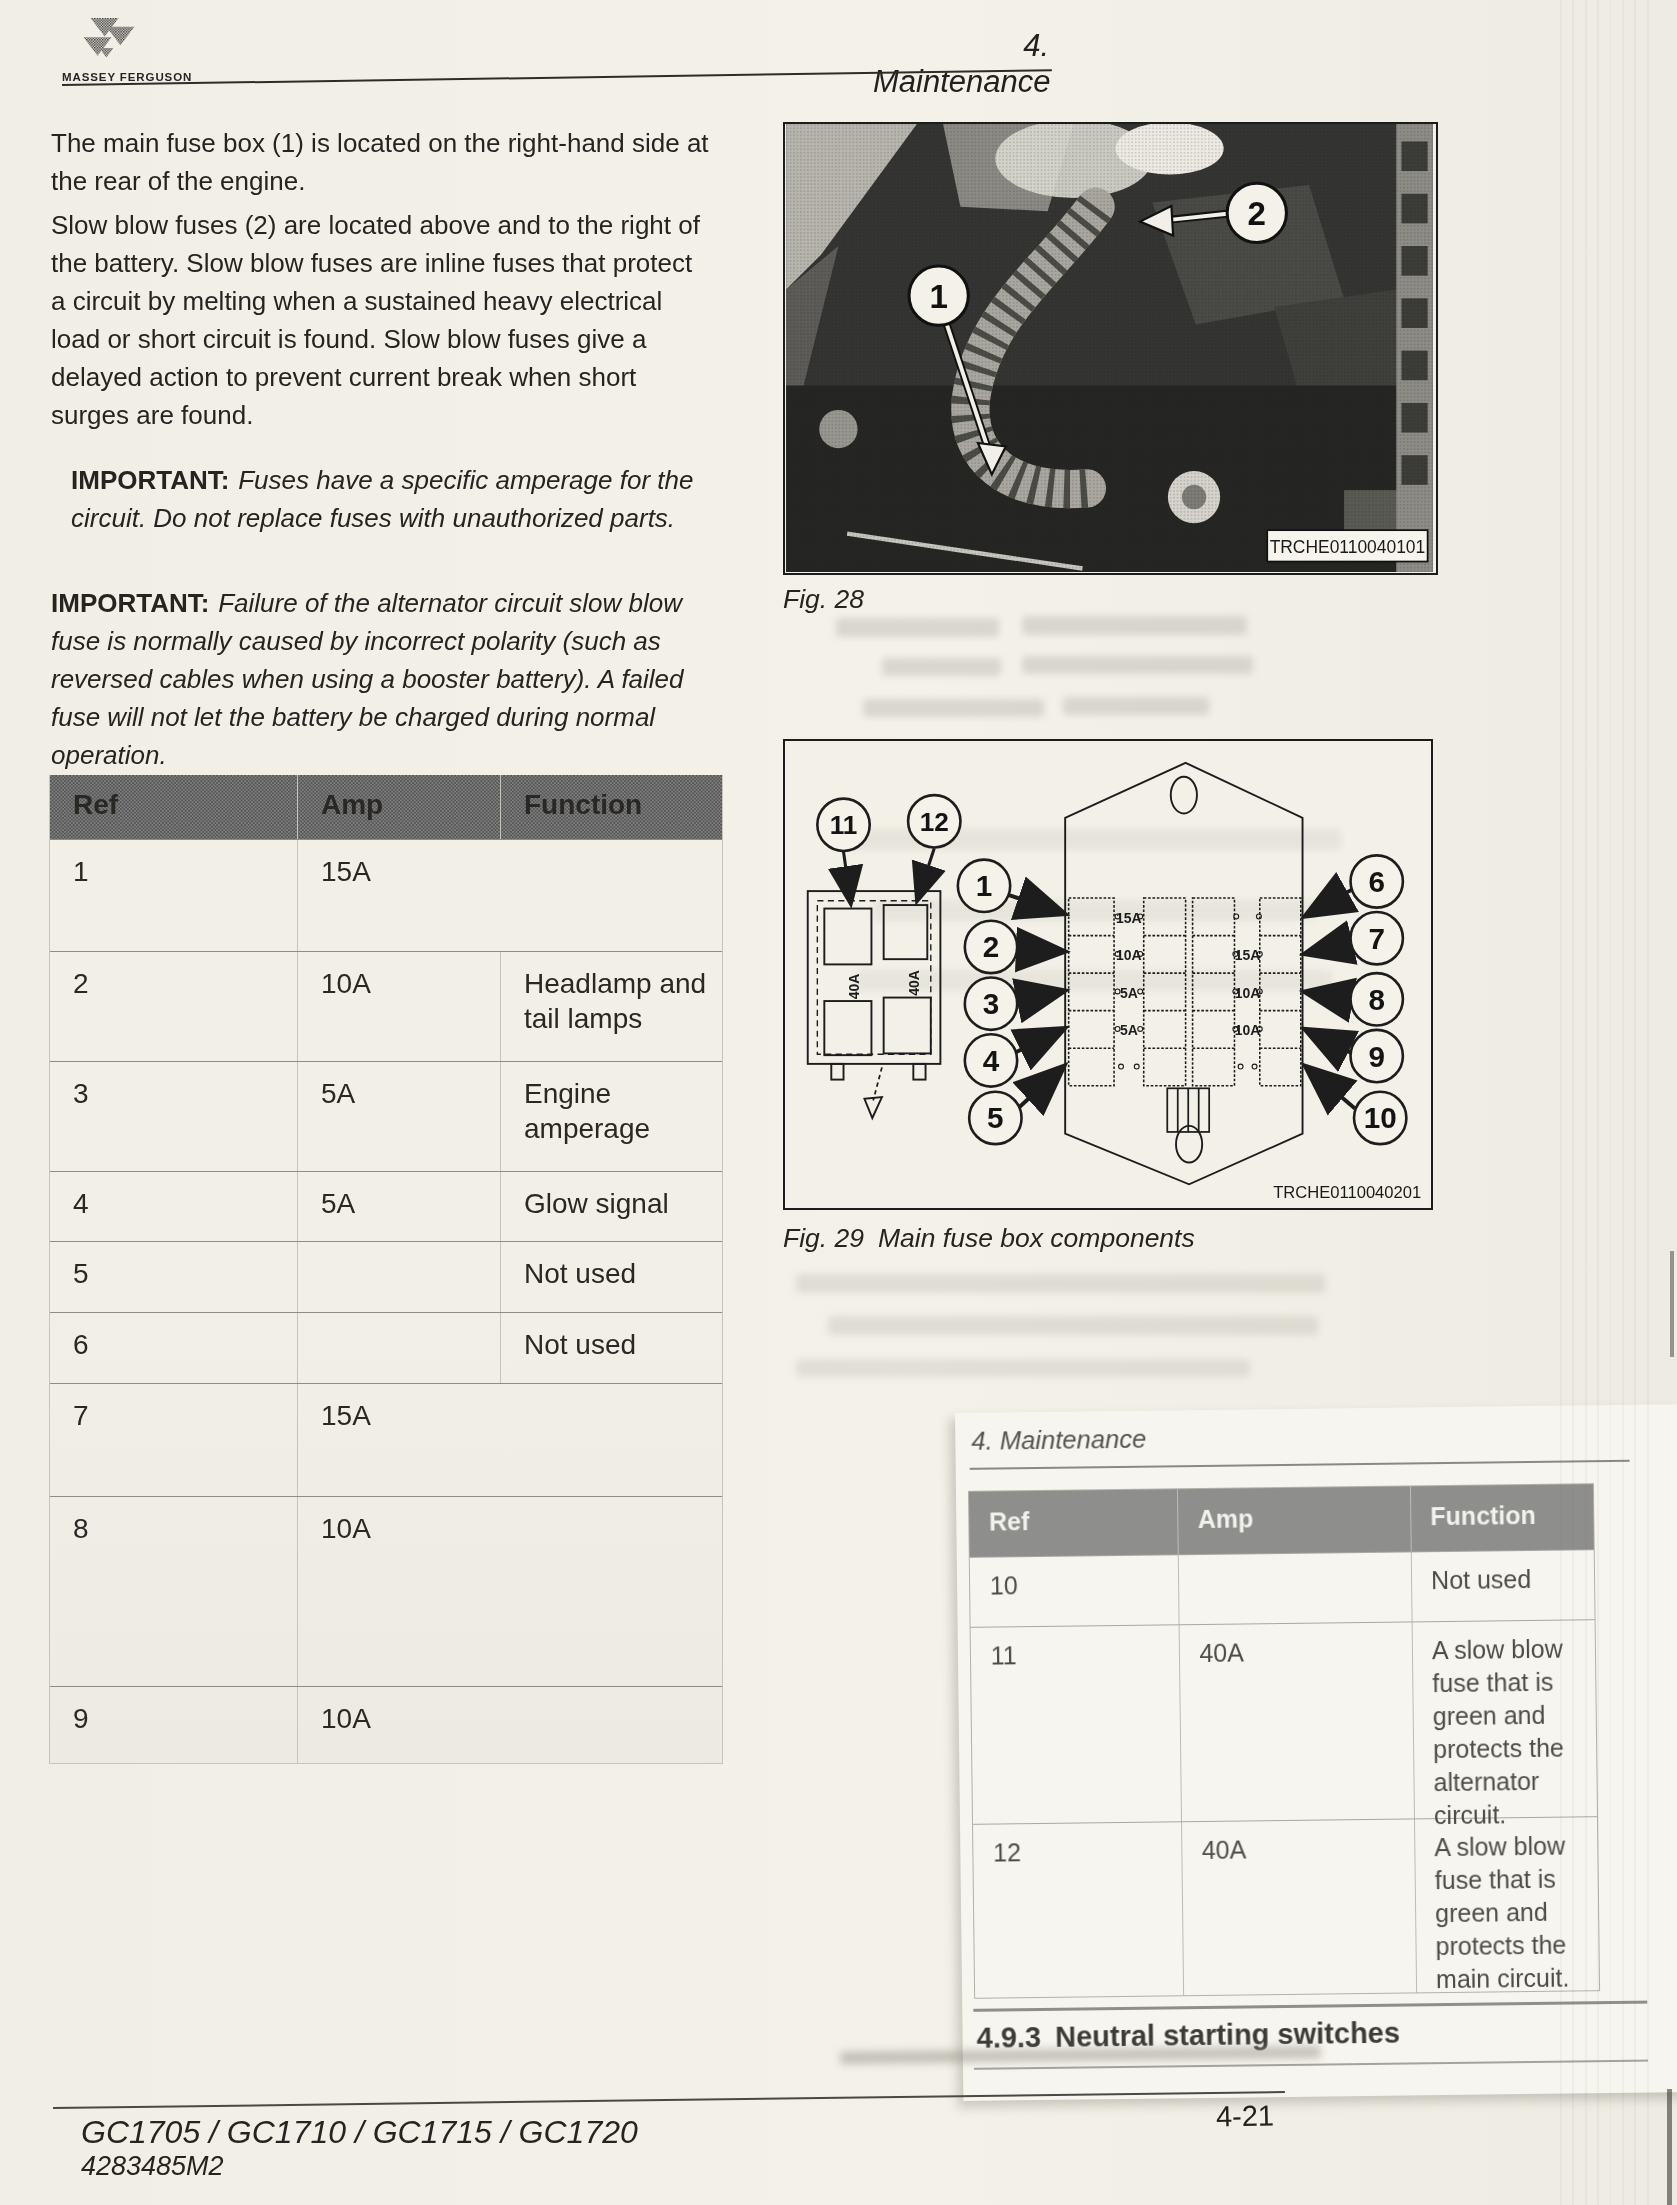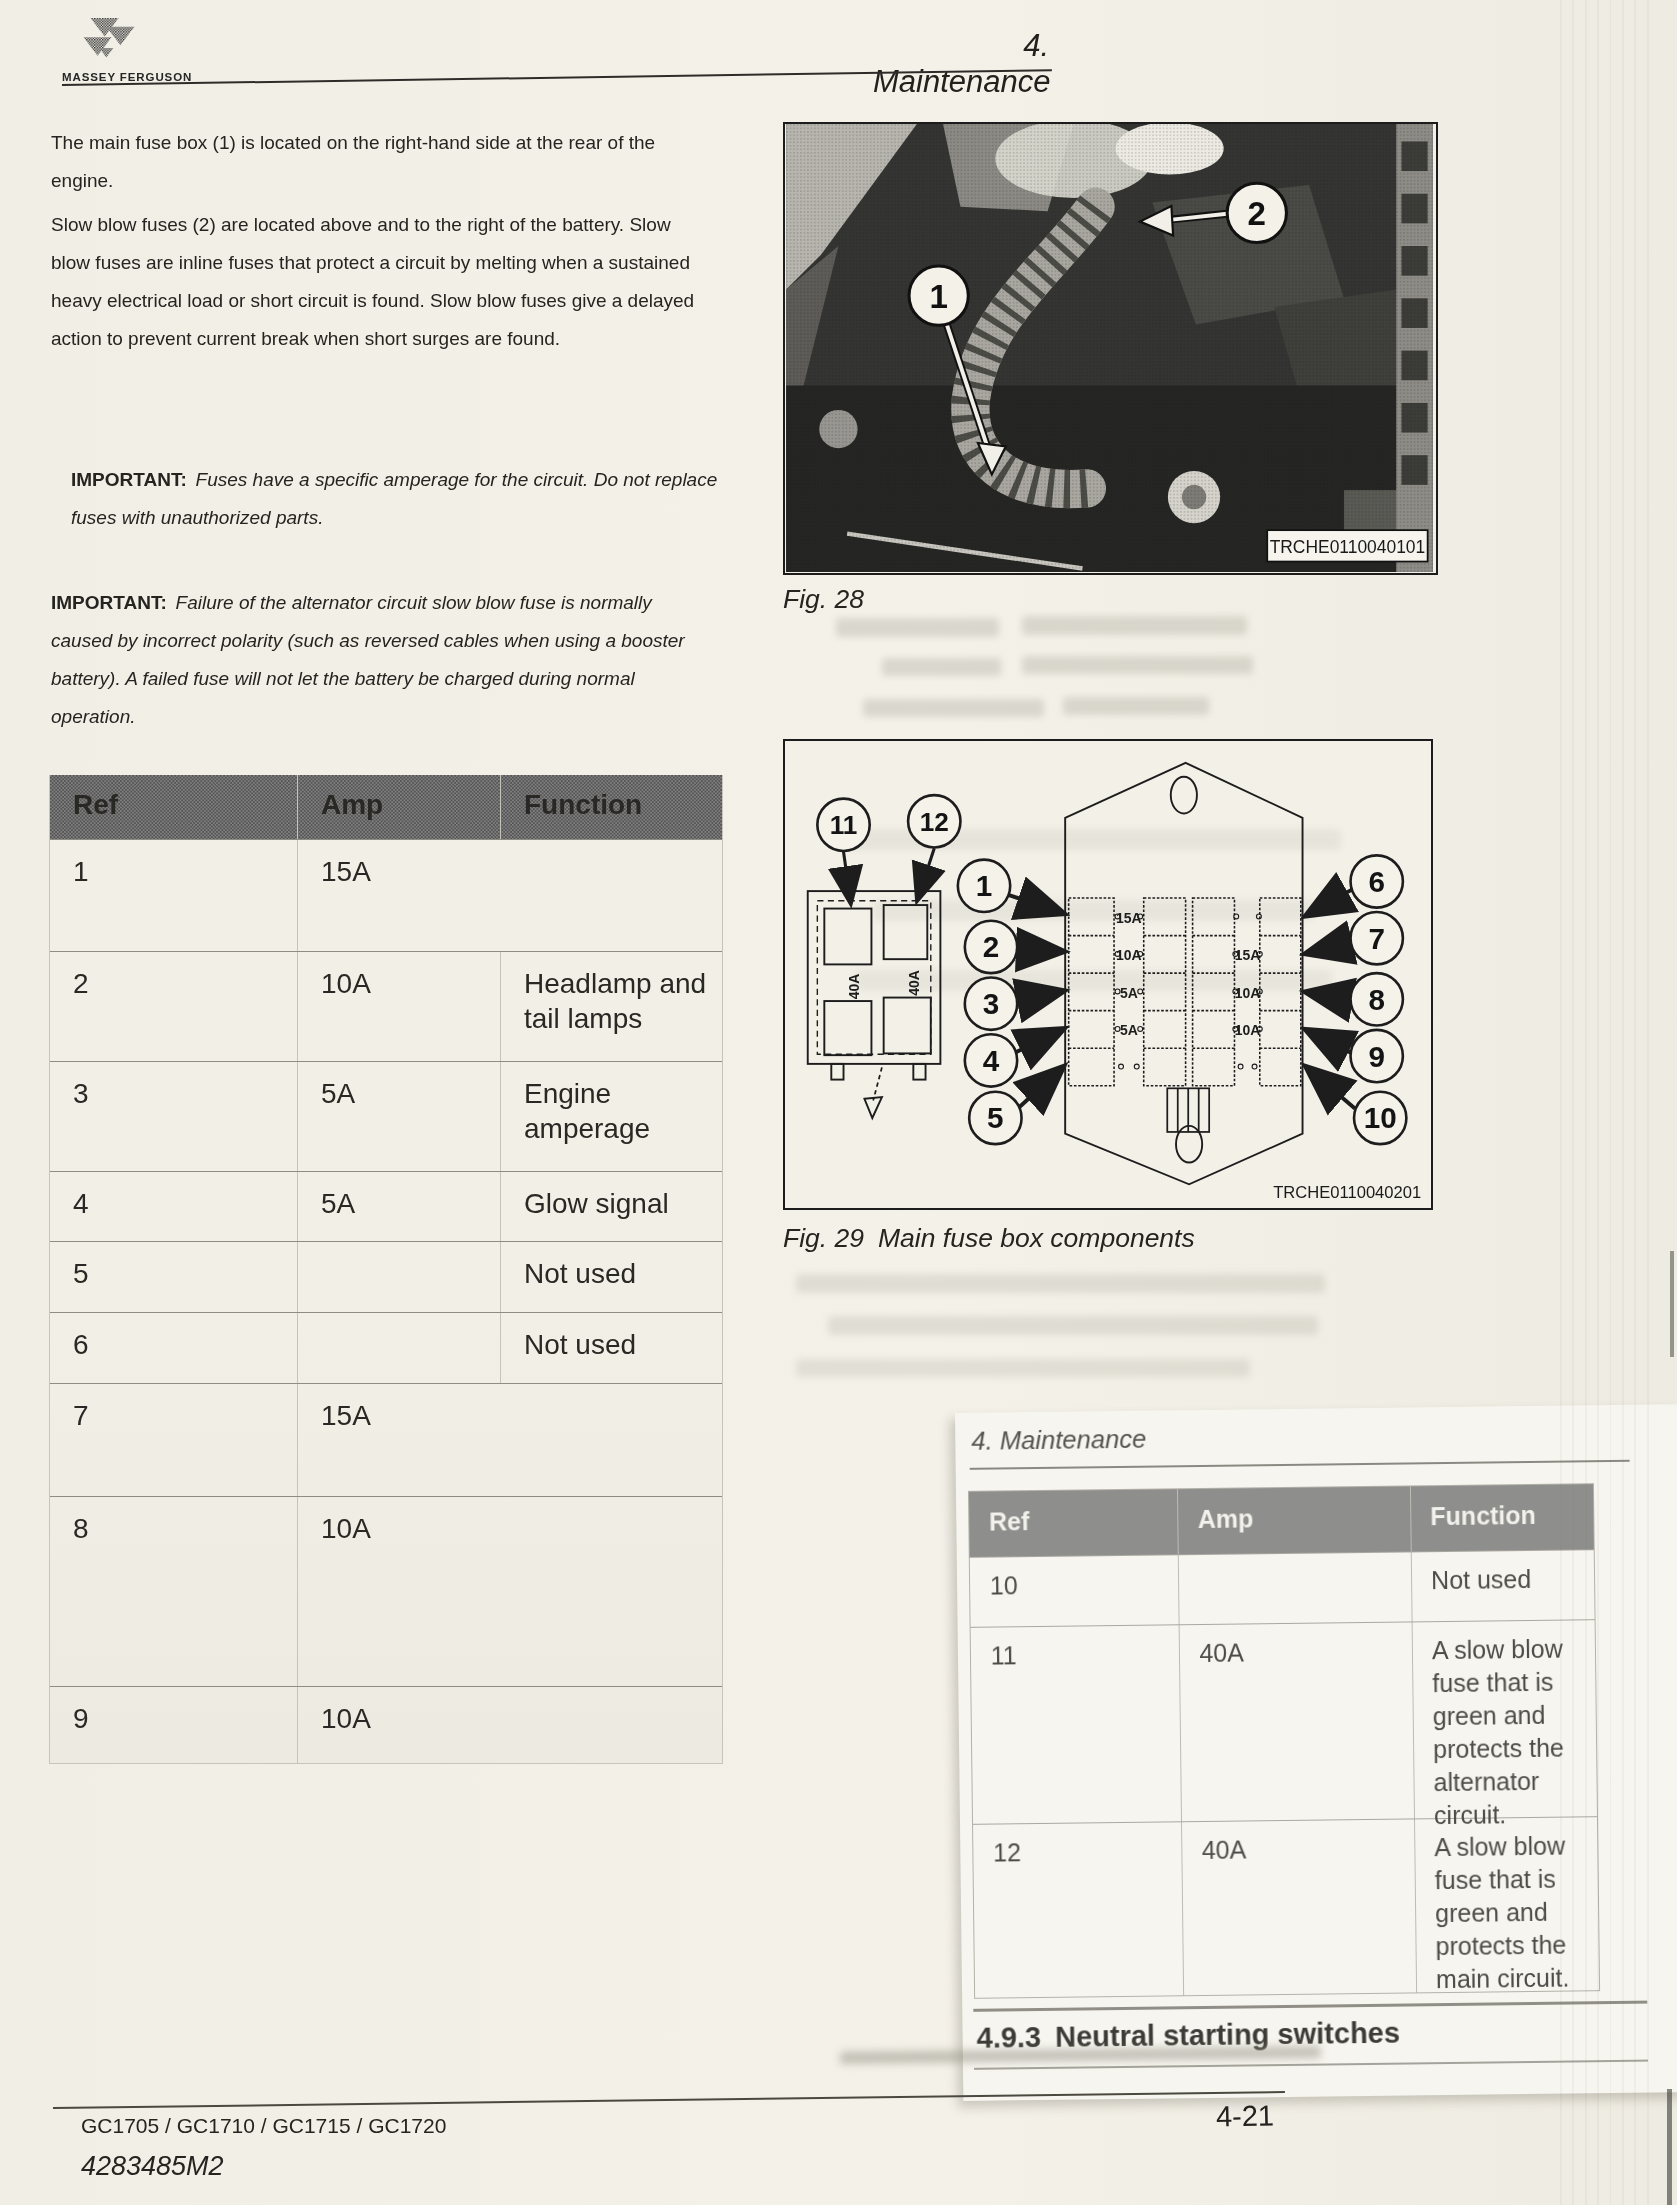--- a/index.html
+++ b/index.html
@@ -5,21 +5,21 @@
   html,body{margin:0;padding:0;background:#d8d5cc;}
   .page{position:relative;width:1678px;height:2206px;overflow:hidden;
         background:linear-gradient(90deg,#f1eee6 0%,#f4f1e9 55%,#eeebe2 100%);
         font-family:"Liberation Sans",sans-serif;color:#2d2b27;}
   .abs{position:absolute;}
   
   .brand-text{left:62px;top:71px;font-size:11.5px;font-weight:bold;letter-spacing:0.9px;color:#262626;}
   .section-title{left:873px;top:28px;width:176px;text-align:right;font-size:31px;font-style:italic;color:#23211e;}
   .topline{left:62px;top:84px;width:990px;height:2.2px;background:#2e2c28;transform:rotate(-0.85deg);transform-origin:0 0;}
   
-  .para{left:51px;width:660px;font-size:19px;line-height:38px;color:#262420;}
+  .para{left:51px;width:660px;font-size:26px;line-height:38px;color:#262420;}
   .para .lbl{font-weight:bold;font-style:normal;margin-right:8.8px;}
   .para .it{font-style:italic;}
   
   .t1{left:49px;top:775px;width:674px;border:0.9px solid #c7c4b9;border-top:none;box-sizing:border-box;
       background:linear-gradient(180deg,#f2efe7 55%,#edeae1 100%);}
   .t1 .hd{display:flex;height:64px;color:#f4f2ec;font-weight:bold;font-size:29px;
       background-color:#6b6b6b;
       background-image:repeating-conic-gradient(#545454 0% 25%,#808080 0% 50%);
       background-size:3.5px 3.5px;}
   .t1 .hd .c{padding-top:12.4px;}
@@ -51,21 +51,21 @@
   .c2.ref{width:208px;}
   .c2.amp{width:233px;}
   .c2.fun{width:184px;}
   .c2 + .c2{border-left:0.9px solid #bdbbb3;}
   #overlay .botline{left:10.6px;top:596px;width:674px;height:2.6px;background:#908e86;}
   #overlay .nh{left:14px;top:609px;font-size:29px;font-weight:bold;color:#3d3b37;}
   #overlay .nh .num{margin-right:14px;}
   #overlay .nhline{left:10.6px;top:655px;width:674px;height:1.8px;background:#a4a29a;}
   
   .ftline{left:53px;top:2107px;width:1232px;height:1.8px;background:#4a483f;transform:rotate(-0.74deg);transform-origin:0 0;}
-  .models{left:81px;top:2114px;font-size:21px;color:#262420;}
+  .models{left:81px;top:2114px;font-style:italic;font-size:32px;color:#262420;}
   .docnum{left:81px;top:2151px;font-style:italic;font-size:27px;color:#262420;}
   .pagenum{left:1216px;top:2100px;font-size:29px;color:#23211e;transform:rotate(-1.2deg);}
   
   .crease{left:1560px;top:0;width:97px;height:2206px;
       background:repeating-linear-gradient(90deg,rgba(110,105,90,.06) 0 1.8px,transparent 1.8px 12.4px);}
   .edgemark1{left:1670px;top:1251px;width:4.4px;height:106px;background:#4a4a46;opacity:.55;}
   .edgemark2{left:1667px;top:2089px;width:5.3px;height:116px;background:#38383430;background:#383834;opacity:.6;}
   svg text{font-family:"Liberation Sans",sans-serif;}
   .flbl{font-size:16px;font-weight:bold;fill:#1d1d1d;}
   .con{font-size:34px;font-weight:bold;fill:#141414;}

